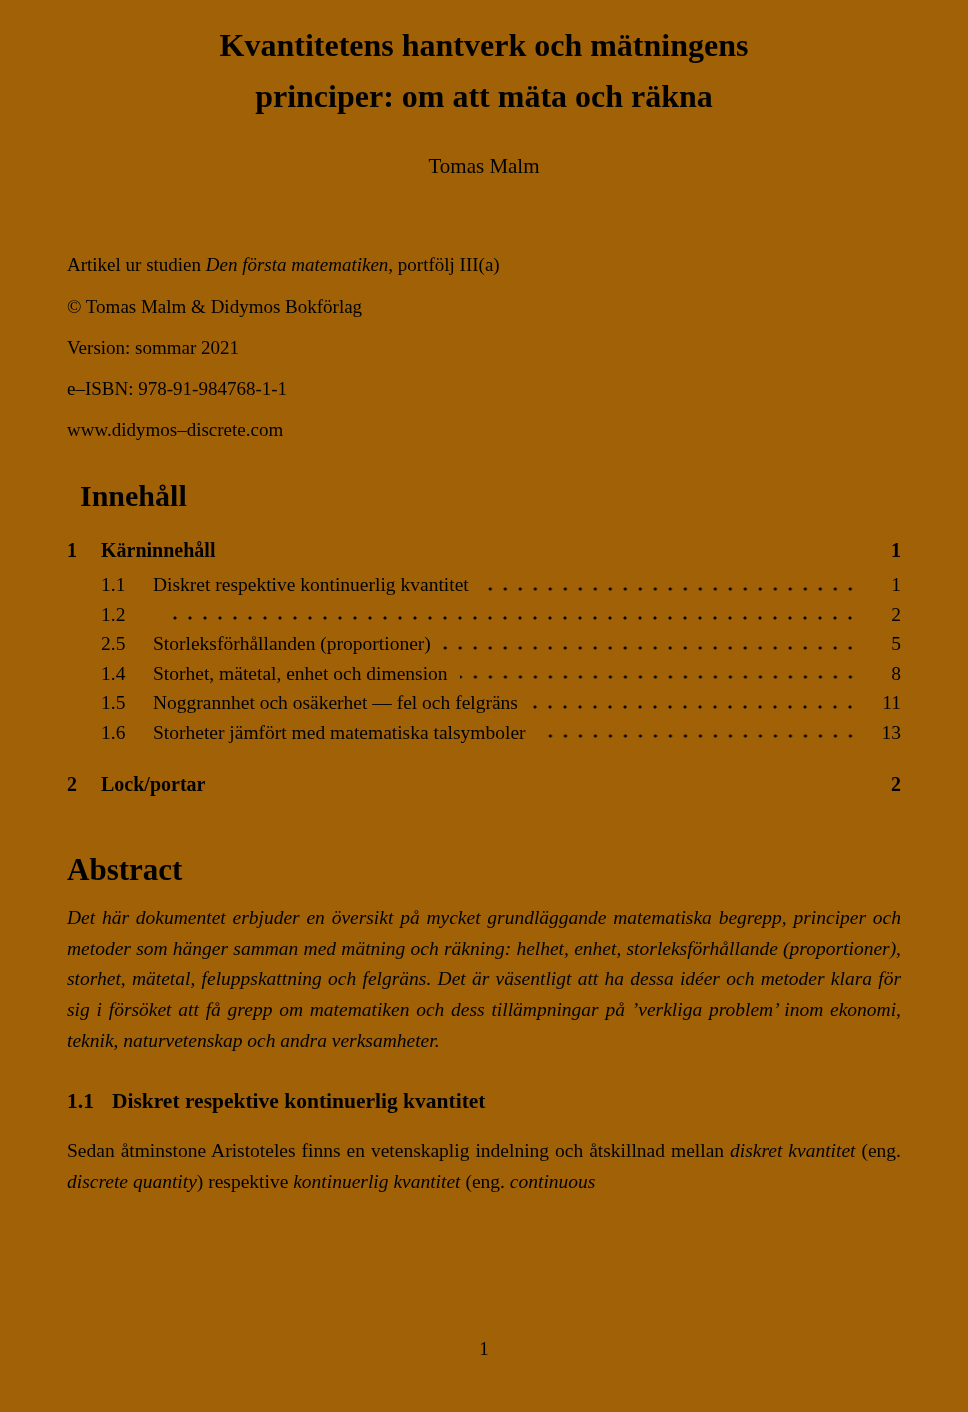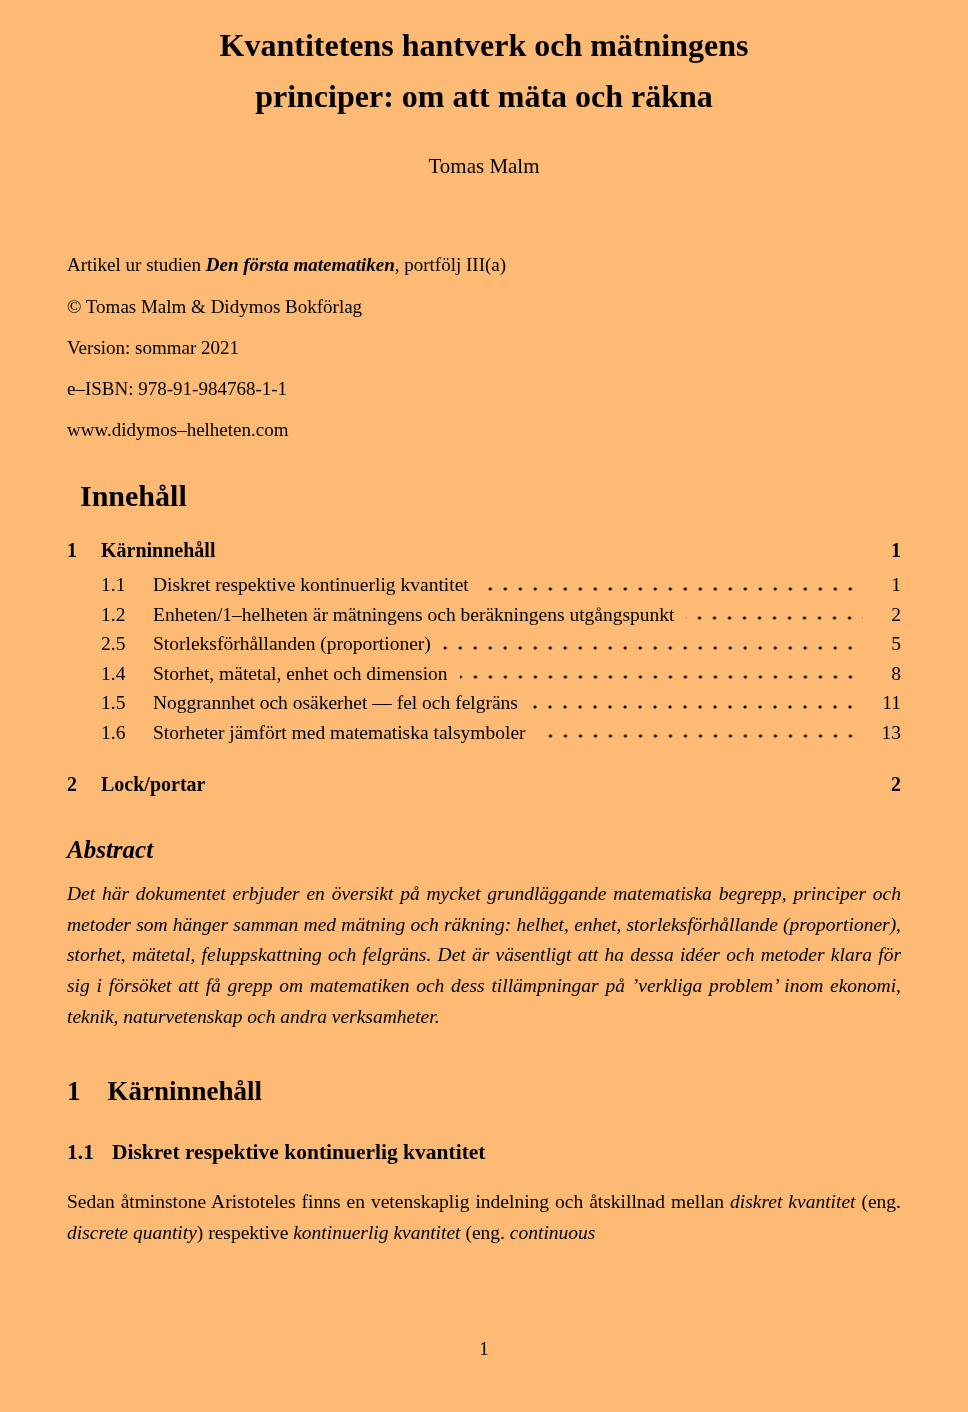--- a/index.html
+++ b/index.html
@@ -2,21 +2,21 @@
 <html><head>
 <meta charset="utf-8">
 <style>
   * { margin: 0; padding: 0; box-sizing: border-box; }
   html, body { background: #ffffff; }
   .page {
     position: relative;
     width: 968px;
     height: 1412px;
     margin: 0 auto;
-    background: #fdba74;
+    background: #a16207;
     color: #000000;
     font-family: "Liberation Serif", "DejaVu Serif", serif;
     padding: 0 67px;
     overflow: hidden;
   }
   
   .doc-title {
     padding-top: 20px;
     text-align: center;
     font-size: 32px;
@@ -24,21 +24,21 @@
     line-height: 1.6;
   }
   .doc-author {
     margin-top: 32px;
     text-align: center;
     font-size: 21px;
   }
   
   .meta { margin-top: 74px; font-size: 19px; }
   .meta p { margin-bottom: 18px; line-height: 1.22; }
-  .meta em { font-style: italic; font-weight: bold; }
+  .meta em { font-style: italic; }
   
   .toc-heading {
     margin-top: 38px;
     font-size: 30px;
     font-weight: bold;
     margin-left: 13px;
   }
   .toc-chapter {
     display: flex;
     align-items: baseline;
@@ -65,24 +65,23 @@
     align-self: flex-end;
     height: 4px;
     margin: 0 10px 9px 12px;
     background-image: radial-gradient(circle at 2px 2px, #000 1.3px, transparent 1.8px);
     background-size: 15px 4px;
     background-repeat: repeat-x;
     background-position: right bottom;
   }
   
   .abstract-heading {
-    margin-top: 40px;
-    font-size: 25px;
-    font-weight: bold;
-    font-style: italic;
+    margin-top: 56px;
+    font-size: 31px;
+    font-weight: bold;
   }
   .abstract-text {
     margin-top: 15px;
     font-size: 19.5px;
     line-height: 1.57;
     text-align: justify;
     font-style: italic;
   }
   
   .section-heading {
@@ -124,21 +123,21 @@
     <span>principer: om att mäta och räkna</span>
   </h1>
 
   <div class="doc-author">Tomas Malm</div>
 
   <div class="meta">
     <p><span>Artikel ur studien </span><em>Den första matematiken</em><span>, portfölj III(a)</span></p>
     <p>© Tomas Malm &amp; Didymos Bokförlag</p>
     <p>Version: sommar 2021</p>
     <p>e–ISBN: 978-91-984768-1-1</p>
-    <p>www.didymos–helheten.com</p>
+    <p>www.didymos–discrete.com</p>
   </div>
 
   <section>
     <h2 class="toc-heading">Innehåll</h2>
 
     <div class="toc-chapter">
       <span class="ch-num">1</span>
       <span class="ch-title">Kärninnehåll</span>
       <span class="fill"></span>
       <span class="pg">1</span>
@@ -146,21 +145,20 @@
 
     <div class="toc-sections">
       <div class="toc-section">
         <span class="sec-num">1.1</span>
         <span class="sec-title">Diskret respektive kontinuerlig kvantitet</span>
         <span class="dots"></span>
         <span class="pg">1</span>
       </div>
       <div class="toc-section">
         <span class="sec-num">1.2</span>
-        <span class="sec-title">Enheten/1–helheten är mätningens och beräkningens utgångspunkt</span>
         <span class="dots"></span>
         <span class="pg">2</span>
       </div>
       <div class="toc-section">
         <span class="sec-num">2.5</span>
         <span class="sec-title">Storleksförhållanden (proportioner)</span>
         <span class="dots"></span>
         <span class="pg">5</span>
       </div>
       <div class="toc-section">
@@ -190,23 +188,20 @@
       <span class="pg">2</span>
     </div>
   </section>
 
   <section>
     <h2 class="abstract-heading">Abstract</h2>
     <p class="abstract-text">Det här dokumentet erbjuder en översikt på mycket grundläggande matematiska begrepp, principer och metoder som hänger samman med mätning och räkning: helhet, enhet, storleksförhållande (proportioner), storhet, mätetal, feluppskattning och felgräns. Det är väsentligt att ha dessa idéer och metoder klara för sig i försöket att få grepp om matematiken och dess tillämpningar på ’verkliga problem’ inom ekonomi, teknik, naturvetenskap och andra verksamheter.</p>
   </section>
 
   <section>
-    <h2 class="section-heading">
-      <span class="h-num">1</span><span class="h-title">Kärninnehåll</span>
-    </h2>
 
     <h3 class="subsection-heading">
       <span class="h-num">1.1</span><span class="h-title">Diskret respektive kontinuerlig kvantitet</span>
     </h3>
 
     <p class="body-text"><span>Sedan åtminstone Aristoteles finns en vetenskaplig indelning och åtskillnad mellan </span><em>diskret kvantitet</em><span> (eng. </span><em>discrete quantity</em><span>) respektive </span><em>kontinuerlig kvantitet</em><span> (eng. </span><em>continuous</em></p>
   </section>
 
   <div class="footer-page-number">1</div>
 

